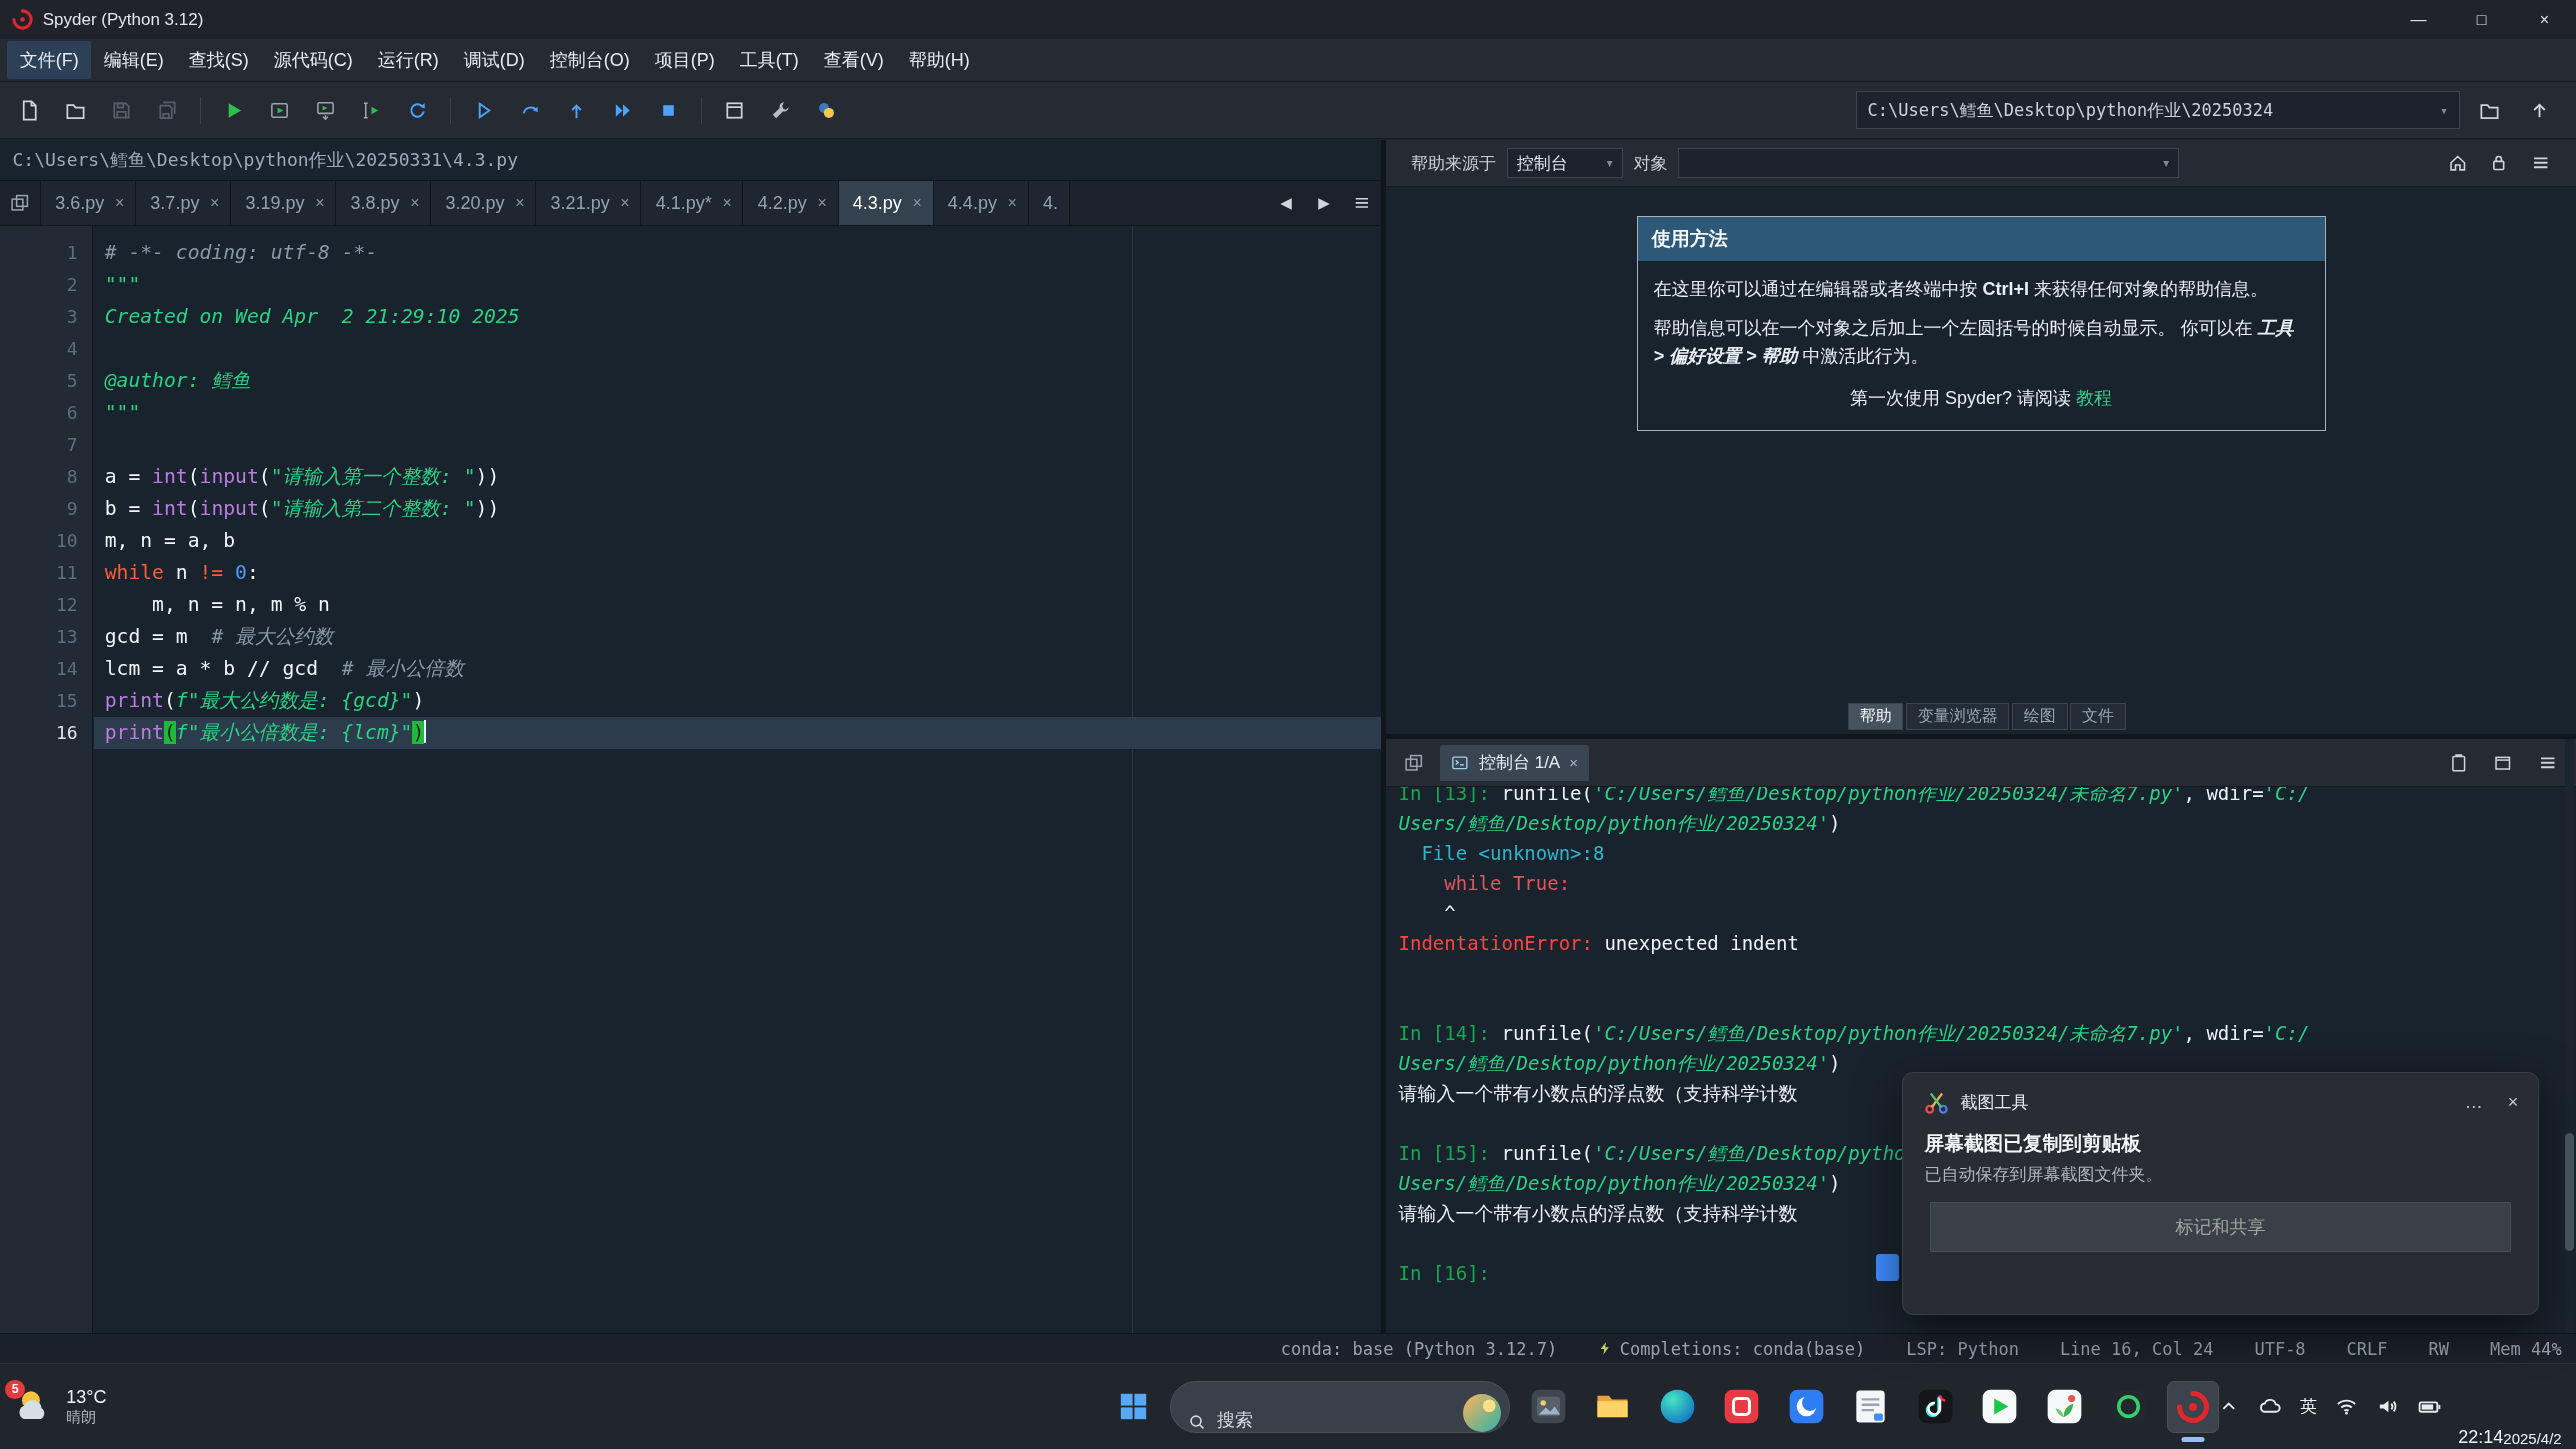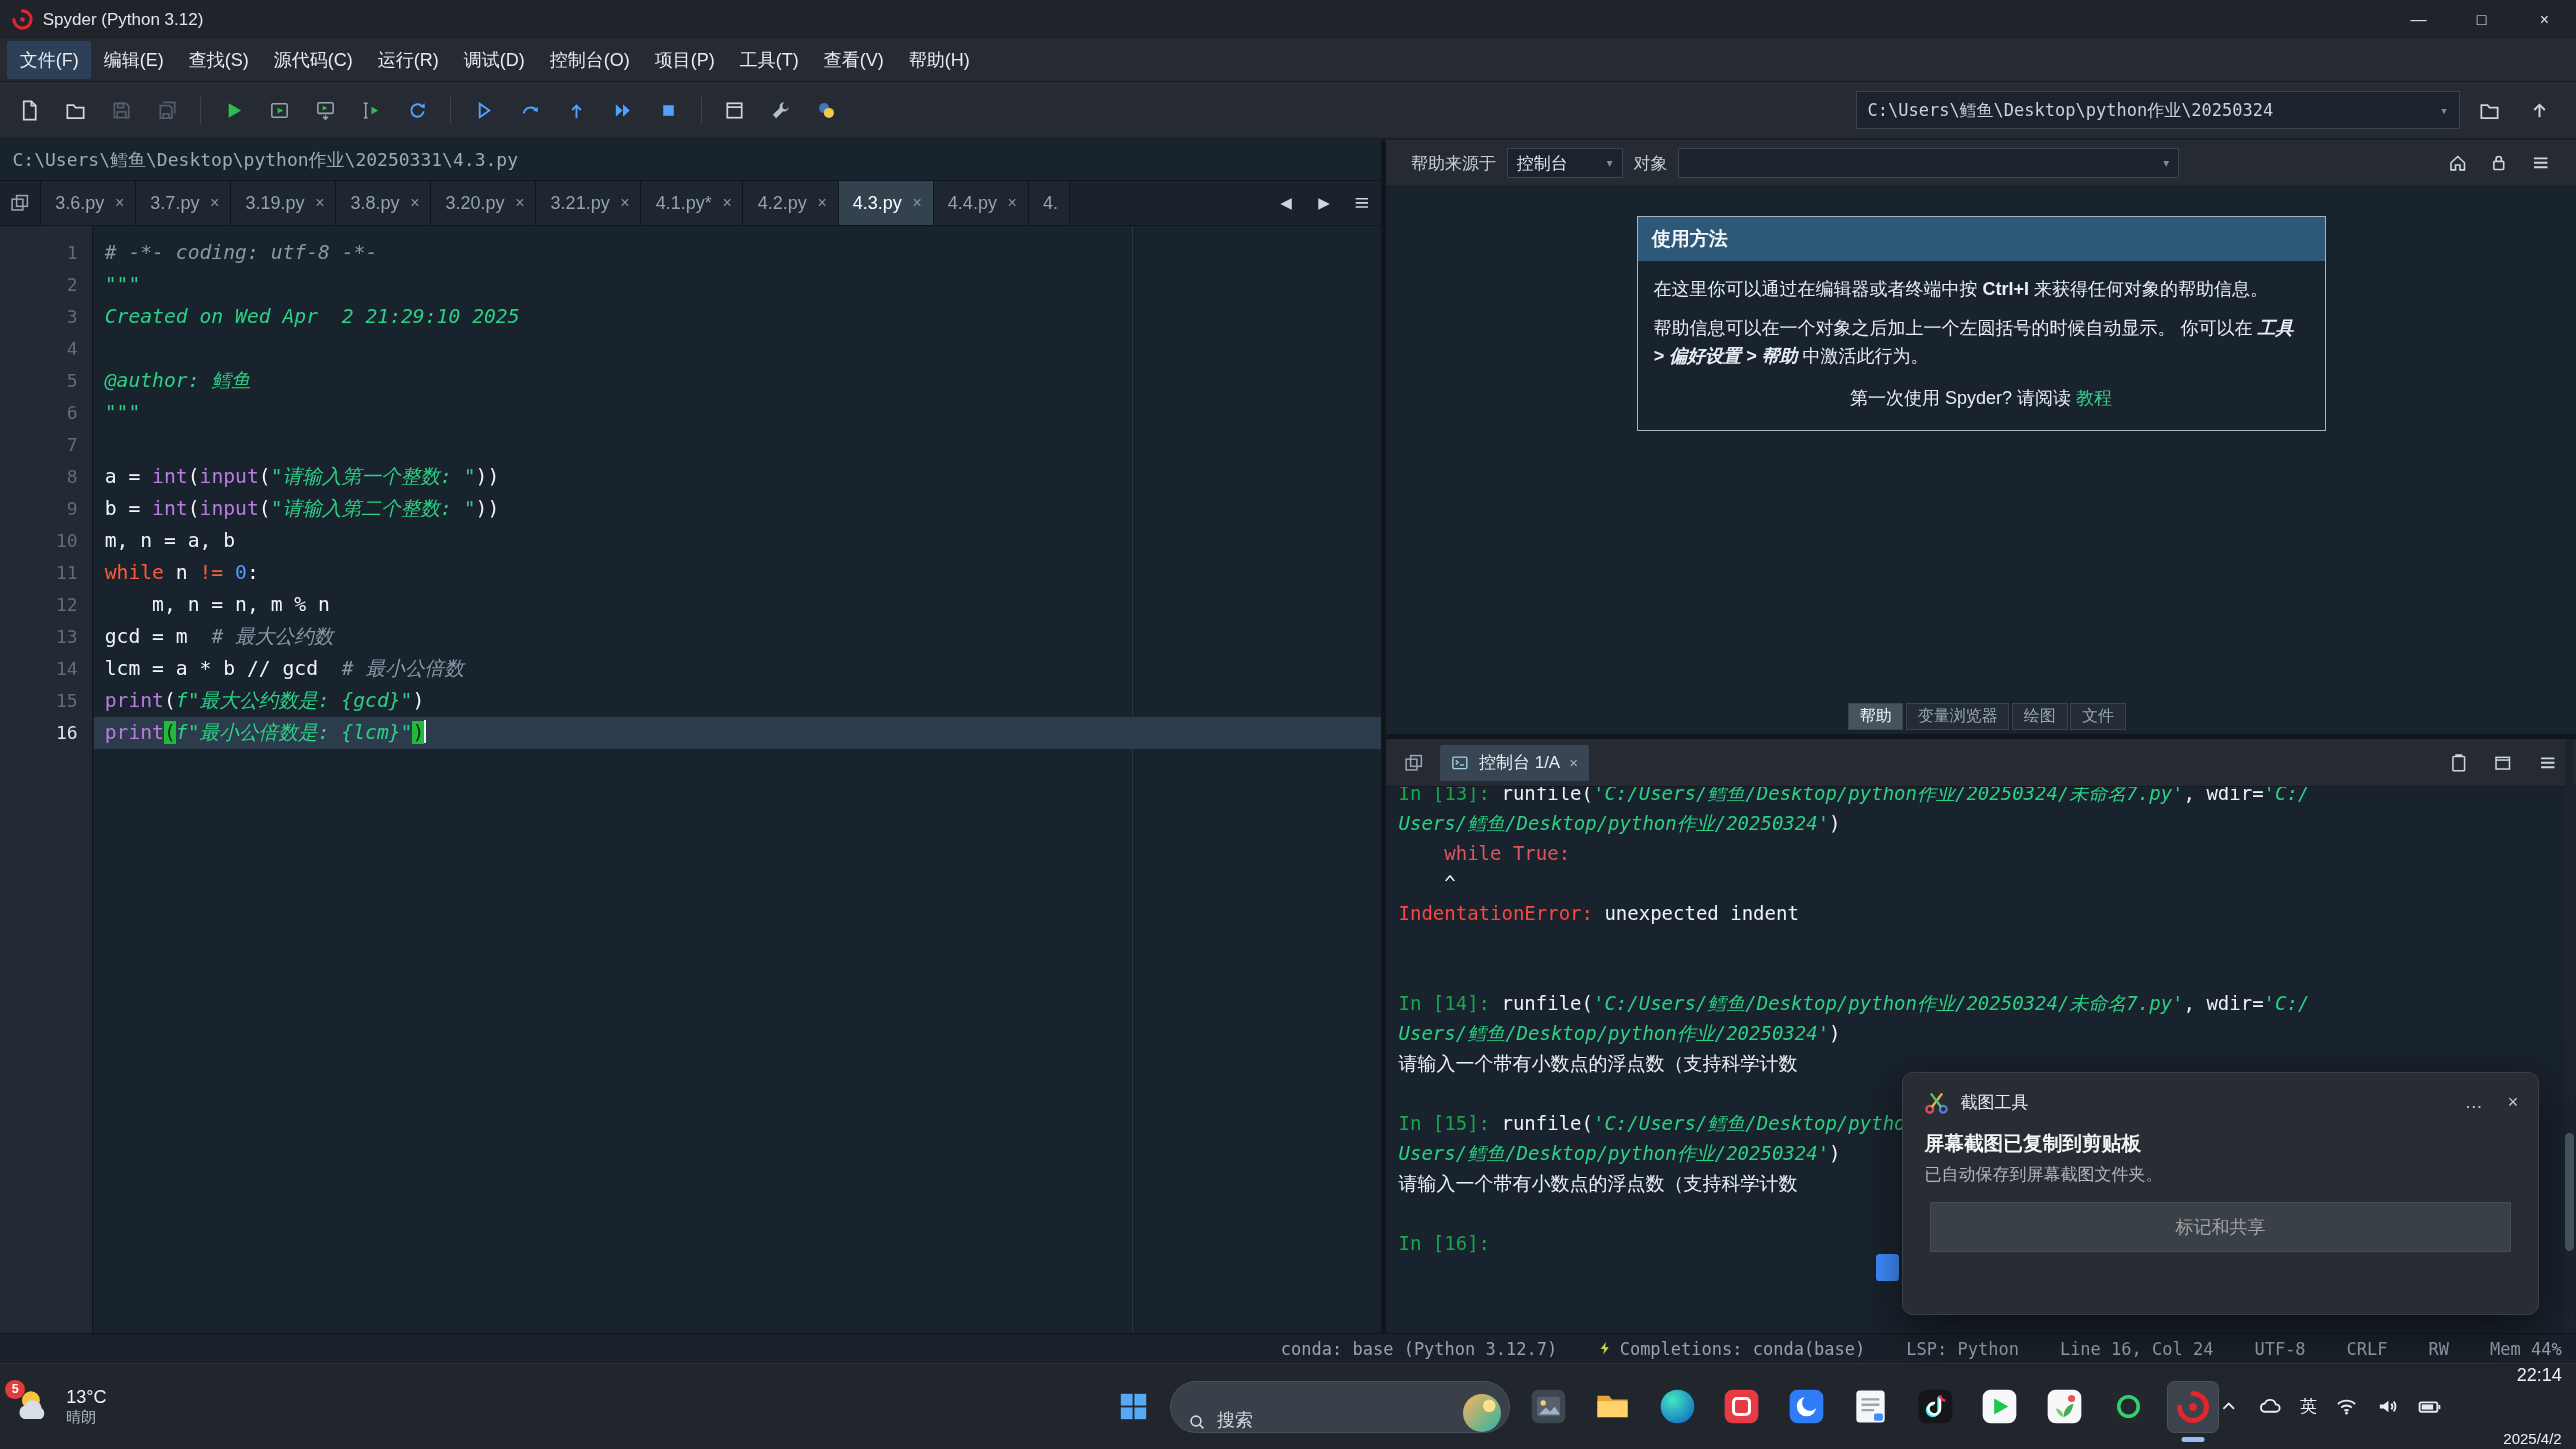--- a/index.html
+++ b/index.html
@@ -127,22 +127,22 @@
   .start-btn{width:48px;height:48px;display:flex;align-items:center;justify-content:center;border-radius:7.2px}
   .search-box{width:340px;height:52px;border-radius:26px;background:#3a4049;border:0.9px solid #4a515b;
     display:flex;align-items:flex-end;padding:0 7.2px 0 16px;gap:10.7px}
   .search-label{font-size:18px;color:#d3dae1}
   .search-img{margin-left:auto;width:38px;height:38px;border-radius:50%;overflow:hidden}
   .app-cell{width:52px;height:52px;display:flex;align-items:center;justify-content:center;border-radius:7.2px;position:relative}
   .app-cell.active{background:#3c434c;border:0.9px solid #4a525c}
   .indicator{position:absolute;bottom:-10.7px;left:50%;transform:translateX(-50%);width:23px;height:5.4px;border-radius:2.7px;background:#98bdf5}
   .tray{position:absolute;right:134px;top:0;bottom:0;display:flex;align-items:center;gap:18px;color:#e8ecef}
   .tray-lang{font-size:17px;color:#eef2f5}
-  .clock{position:absolute;right:14.3px;top:0;bottom:0;display:flex;flex-direction:column;
-    justify-content:space-between;align-items:flex-end;color:#eff3f6}
+  .clock{position:absolute;right:14.3px;top:0;bottom:0;display:flex;flex-direction:row;
+    justify-content:flex-start;align-items:flex-end;color:#eff3f6}
   .clock .time{font-size:18px;line-height:23px}
   .clock .date{font-size:15px;line-height:21.5px}
 
   
   .toast{position:absolute;left:1902px;top:1072px;width:637px;height:243px;background:#292d33;
     border:0.9px solid #3a3f46;border-radius:10.7px;box-shadow:0 14.3px 45px rgba(0,0,0,.55);z-index:60}
   .toast-header{display:flex;align-items:center;gap:10.7px;padding:16px 19.7px 0}
   .toast-app{font-size:17px;color:#e7ebef}
   .toast-actions{margin-left:auto;display:flex;gap:25px;color:#c4cad1;font-size:18px}
   .toast-title{padding:14.3px 21.5px 0;font-size:19.7px;font-weight:bold;color:#f3f6f9}
@@ -484,20 +484,21 @@
               <path d="M4.5 9h15"></path>
             </svg>
           <svg width="21.5" height="21.5" viewBox="0 0 24 24" fill="none" stroke="#cdd5dd" stroke-width="2">
               <path d="M4.5 7h15M4.5 12h15M4.5 17h15"></path>
             </svg>
         </div>
       </div>
       <div class="console-body" id="console-body">
       <div class="con-line"><span class="ck-p">In [13]:</span><span class="ck-t"> runfile(</span><span class="ck-s">'C:/Users/鳕鱼/Desktop/python作业/20250324/未命名7.py'</span><span class="ck-t">, wdir=</span><span class="ck-s">'C:/</span></div>
           <div class="con-line"><span class="ck-s">Users/鳕鱼/Desktop/python作业/20250324'</span><span class="ck-t">)</span></div>
+          <div class="con-line"><span class="ck-t">  </span><span class="ck-cy">File &lt;unknown&gt;:8</span></div>
           <div class="con-line"><span class="ck-t">    </span><span class="ck-r2">while True:</span></div>
           <div class="con-line"><span class="ck-t">    ^</span></div>
           <div class="con-line"><span class="ck-e">IndentationError:</span><span class="ck-t"> unexpected indent</span></div>
           <div class="con-line">&nbsp;</div>
           <div class="con-line">&nbsp;</div>
           <div class="con-line"><span class="ck-p">In [14]:</span><span class="ck-t"> runfile(</span><span class="ck-s">'C:/Users/鳕鱼/Desktop/python作业/20250324/未命名7.py'</span><span class="ck-t">, wdir=</span><span class="ck-s">'C:/</span></div>
           <div class="con-line"><span class="ck-s">Users/鳕鱼/Desktop/python作业/20250324'</span><span class="ck-t">)</span></div>
           <div class="con-line"><span class="ck-t">请输入一个带有小数点的浮点数（支持科学计数</span></div>
           <div class="con-line">&nbsp;</div>
           <div class="con-line"><span class="ck-p">In [15]:</span><span class="ck-t"> runfile(</span><span class="ck-s">'C:/Users/鳕鱼/Desktop/python作业/20250324/未命名7.py'</span><span class="ck-t">, wdir=</span><span class="ck-s">'C:/</span></div>

